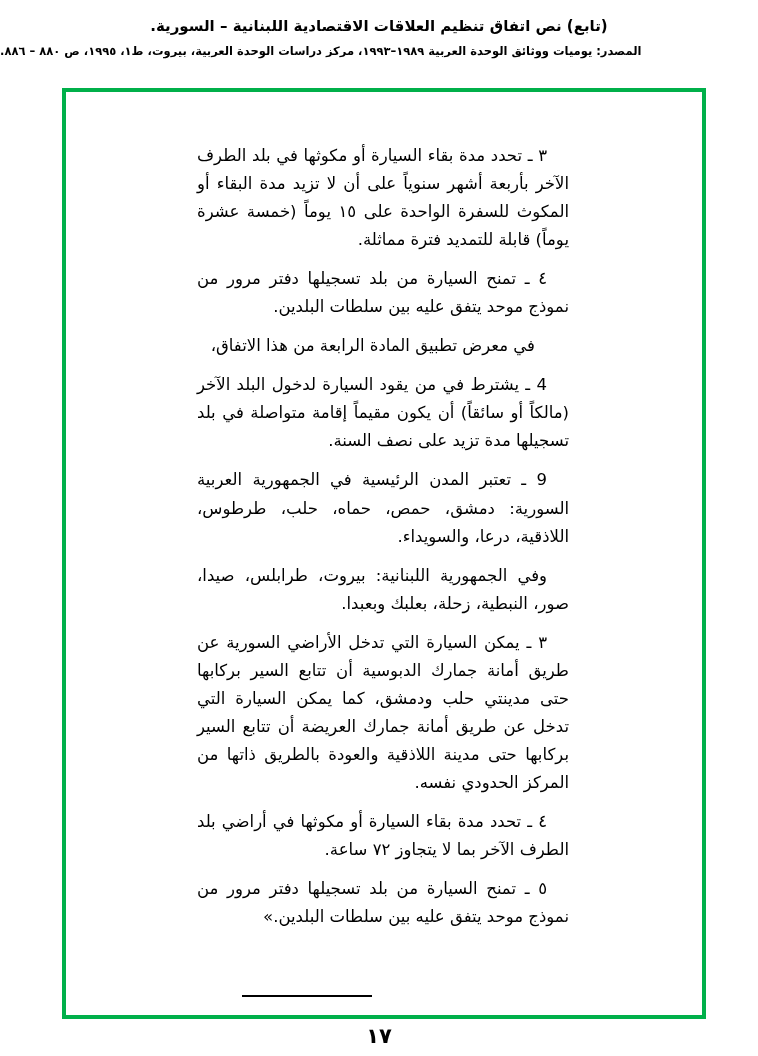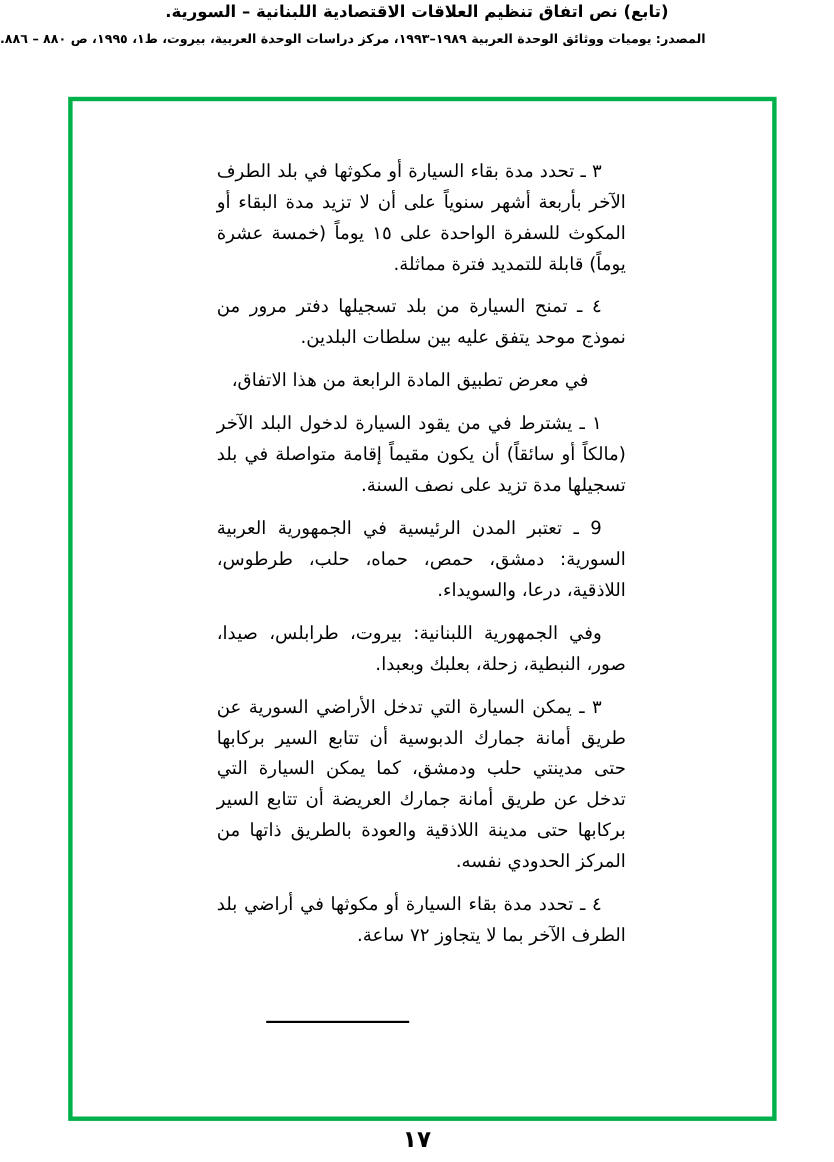--- a/index.html
+++ b/index.html
@@ -12,21 +12,21 @@
   .page {
     position: relative;
     width: 758px;
     height: 1056px;
     background: #ffffff;
     overflow: hidden;
   }
   .doc-header {
     direction: rtl;
     text-align: center;
-    padding-top: 0;
+    padding-top: 16px;
     font-size: 15px;
     font-weight: bold;
     color: #000;
     line-height: 1.4;
   }
   .doc-source {
     direction: rtl;
     text-align: left;
     margin-top: 7px;
     font-size: 11.5px;
@@ -85,25 +85,26 @@
 
   <div class="doc-header">(تابع) نص اتفاق تنظيم العلاقات الاقتصادية اللبنانية – السورية.</div>
 
   <div class="doc-source">المصدر: يوميات ووثائق الوحدة العربية ١٩٨٩–١٩٩٣، مركز دراسات الوحدة العربية، بيروت، ط١، ١٩٩٥، ص ٨٨٠ – ٨٨٦.</div>
 
   <div class="green-frame">
     <div class="content">
       <p>٣ ـ تحدد مدة بقاء السيارة أو مكوثها في بلد الطرف الآخر بأربعة أشهر سنوياً على أن لا تزيد مدة البقاء أو المكوث للسفرة الواحدة على ١٥ يوماً (خمسة عشرة يوماً) قابلة للتمديد فترة مماثلة.</p>
       <p>٤ ـ تمنح السيارة من بلد تسجيلها دفتر مرور من نموذج موحد يتفق عليه بين سلطات البلدين.</p>
       <p class="intro-line">في معرض تطبيق المادة الرابعة من هذا الاتفاق،</p>
-      <p>١ ـ يشترط في من يقود السيارة لدخول البلد الآخر (مالكاً أو سائقاً) أن يكون مقيماً إقامة متواصلة في بلد تسجيلها مدة تزيد على نصف السنة.</p>
+      <p>4 ـ يشترط في من يقود السيارة لدخول البلد الآخر (مالكاً أو سائقاً) أن يكون مقيماً إقامة متواصلة في بلد تسجيلها مدة تزيد على نصف السنة.</p>
       <p>9 ـ تعتبر المدن الرئيسية في الجمهورية العربية السورية: دمشق، حمص، حماه، حلب، طرطوس، اللاذقية، درعا، والسويداء.</p>
       <p>وفي الجمهورية اللبنانية: بيروت، طرابلس، صيدا، صور، النبطية، زحلة، بعلبك وبعبدا.</p>
       <p>٣ ـ يمكن السيارة التي تدخل الأراضي السورية عن طريق أمانة جمارك الدبوسية أن تتابع السير بركابها حتى مدينتي حلب ودمشق، كما يمكن السيارة التي تدخل عن طريق أمانة جمارك العريضة أن تتابع السير بركابها حتى مدينة اللاذقية والعودة بالطريق ذاتها من المركز الحدودي نفسه.</p>
       <p>٤ ـ تحدد مدة بقاء السيارة أو مكوثها في أراضي بلد الطرف الآخر بما لا يتجاوز ٧٢ ساعة.</p>
+      <p>٥ ـ تمنح السيارة من بلد تسجيلها دفتر مرور من نموذج موحد يتفق عليه بين سلطات البلدين.»</p>
 
       <div class="footnote-divider"></div>
     </div>
   </div>
 
   <div class="page-number">١٧</div>
 
 </div>
 
 </body></html>

